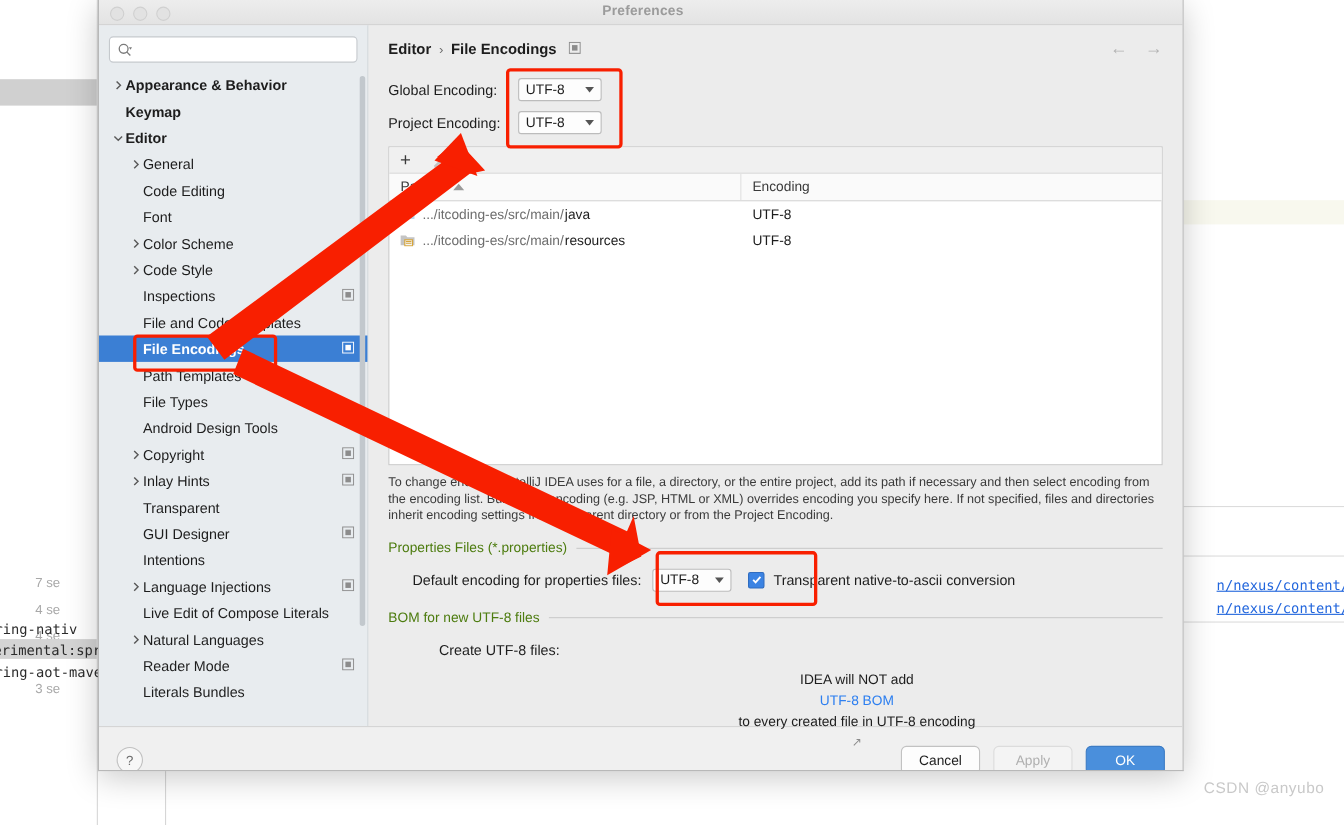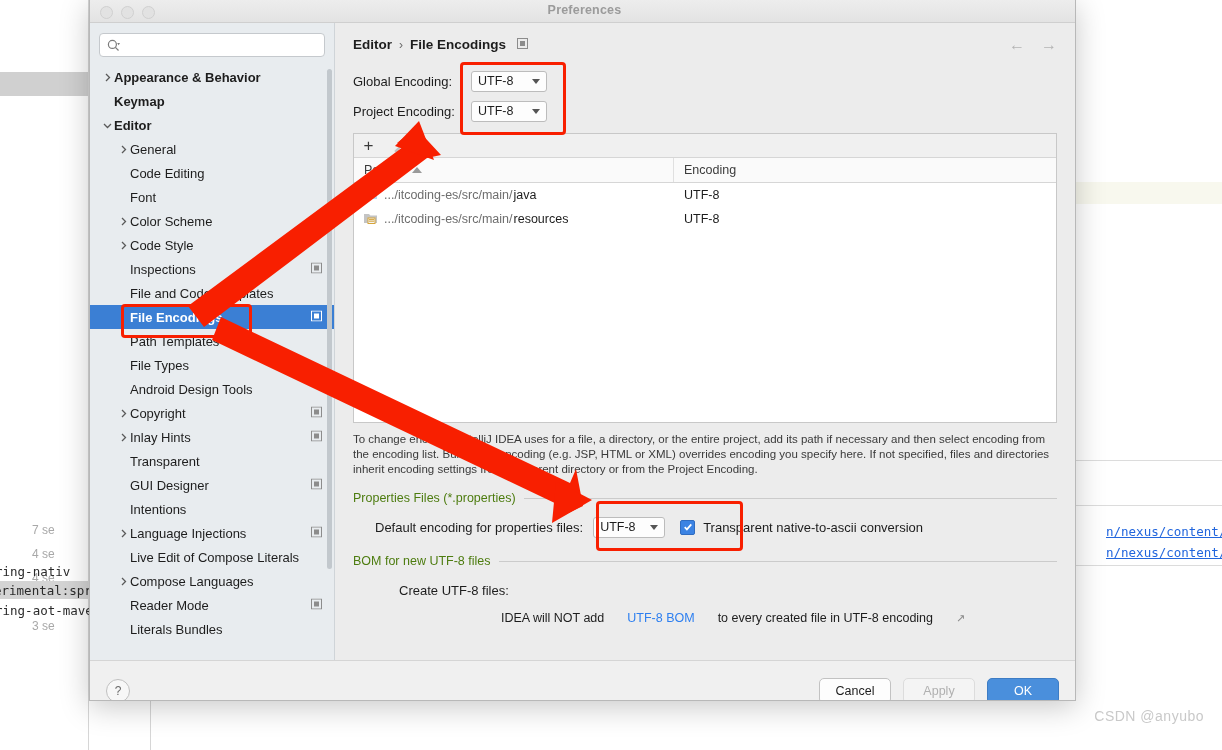--- a/index.html
+++ b/index.html
@@ -107,21 +107,21 @@
   .sec-head{display:flex;align-items:center;gap:8px;font-size:12.5px;color:#4d7c0f;}
   .sec-head .line{flex:1;height:1px;background:#cbcbcb;}
 
   .chk{width:13px;height:13px;border-radius:2px;background:#3b83e3;border:1px solid #2f6cc0;display:inline-flex;align-items:center;justify-content:center;flex:none;}
   .chk svg{display:block;}
 
   .wcombo{
     height:22px;width:345px;background:#fff;border:1px solid #b8b8b8;border-radius:3px;
     display:flex;align-items:center;justify-content:space-between;padding:0 8px;box-sizing:border-box;font-size:12.5px;
   }
-  .subnote{margin-left:148px;margin-top:8px;font-size:12.5px;color:#1d1d1d;display:flex;align-items:center;gap:23px;}
+  .subnote{margin-left:148px;margin-top:8px;font-size:12.5px;color:#1d1d1d;display:flex;align-items:center;gap:5px;flex-direction:column;}
   .lnk{color:#2d7ff0;}
   .extlink{color:#8b8b8b;font-size:11px;}
 
   
   .footer{
     height:60px;background:#f0f0f0;border-top:1px solid #d5d5d5;
     display:flex;align-items:center;padding:0 16px;box-sizing:border-box;
   }
   .helpbtn{
     width:22px;height:22px;border-radius:50%;border:1px solid #c0c0c0;background:#f7f7f7;
@@ -338,21 +338,21 @@
           <div class="tnode lvl1">
             <span class="arrow"></span>
             <span class="lbl">Live Edit of Compose Literals</span>
           </div>
           <div class="tnode lvl1">
             <span class="arrow">
               <svg width="9" height="9" viewBox="0 0 9 9">
                 <polyline points="3,1 6.5,4.5 3,8" fill="none" stroke="#5a5a5a" stroke-width="1.3"></polyline>
               </svg>
             </span>
-            <span class="lbl">Compose Languages</span>
+            <span class="lbl">Natural Languages</span>
           </div>
           <div class="tnode lvl1">
             <span class="arrow"></span>
             <span class="lbl">Reader Mode</span>
             <span class="cfgdot"><svg width="11" height="11" viewBox="0 0 11 11">
                 <rect x="0.5" y="0.5" width="10" height="10" fill="none" stroke="#8c8c8c"></rect>
                 <rect x="3" y="3" width="5" height="5" fill="#8c8c8c"></rect>
               </svg></span>
           </div>
           <div class="tnode lvl1">

